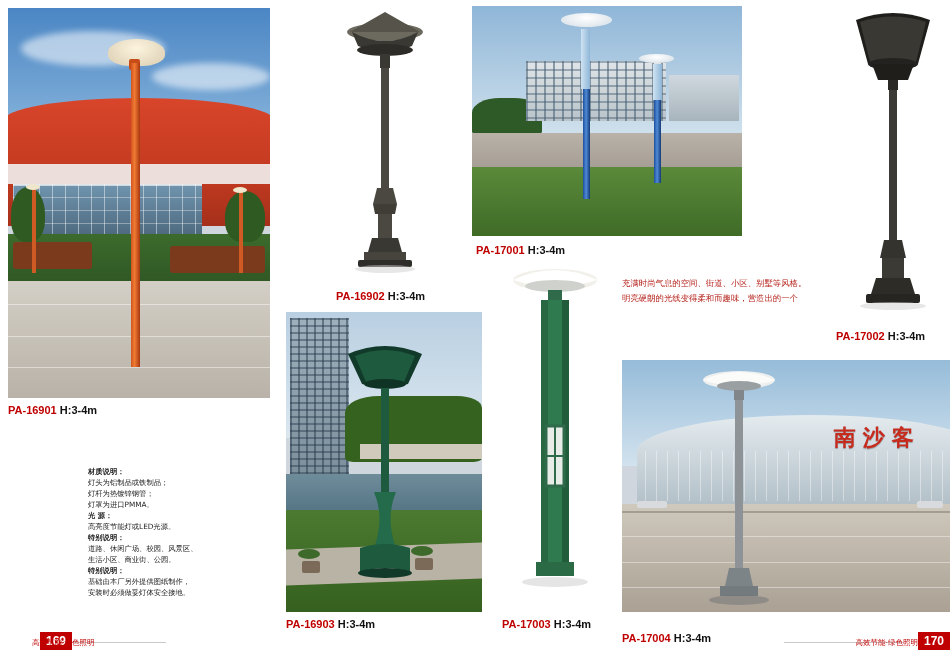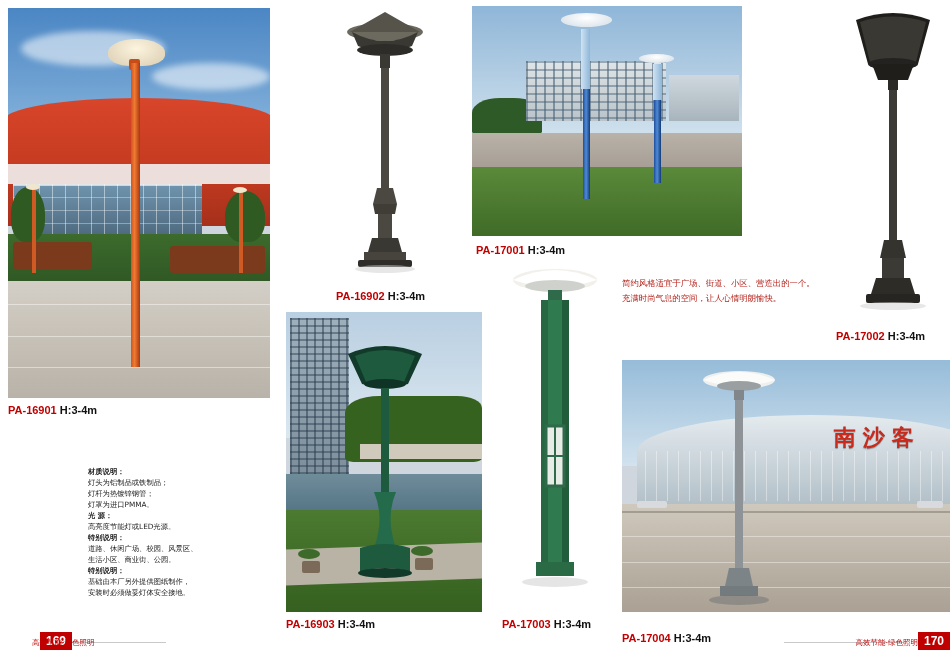--- a/index.html
+++ b/index.html
@@ -324,22 +324,22 @@
     <div>高亮度节能灯或LED光源。</div>
     <div class="hd">特别说明：</div>
     <div>道路、休闲广场、校园、风景区、</div>
     <div>生活小区、商业街、公园。</div>
     <div class="hd">特别说明：</div>
     <div>基础由本厂另外提供图纸制作，</div>
     <div>安装时必须做妥灯体安全接地。</div>
   </div>
 
   <div id="blurb">
-    <div>简约风格适宜于广场、街道、小区、营造出的一个。</div>
-    <div>充满时尚气息的空间，让人心情明朗愉快。</div>
+    <div>充满时尚气息的空间、街道、小区、别墅等风格。</div>
+    <div>明亮硬朗的光线变得柔和而趣味，营造出的一个</div>
   </div>
 
   <div class="footer">
     <div class="fline" style="left:46px;width:120px;"></div>
     <div class="fline" style="right:46px;width:120px;"></div>
     <div class="fnum left">169</div>
     <div class="ftext" style="left:32px;">高效节能·绿色照明</div>
     <div class="fnum right">170</div>
     <div class="ftext" style="right:32px;">高效节能·绿色照明</div>
   </div>

